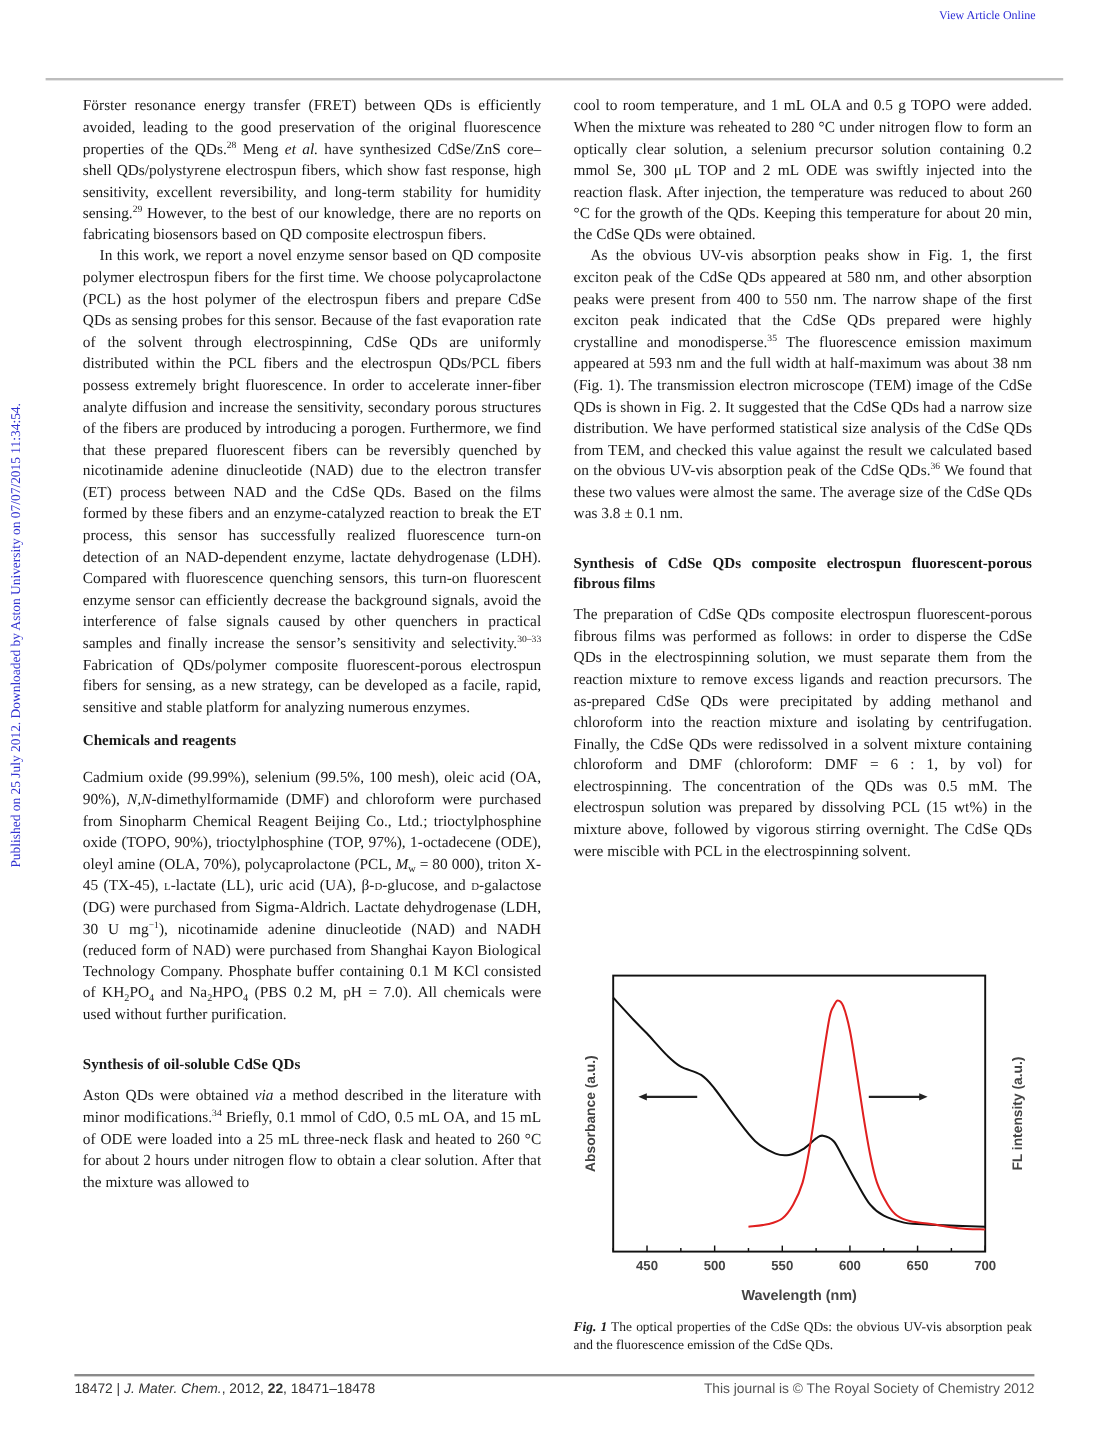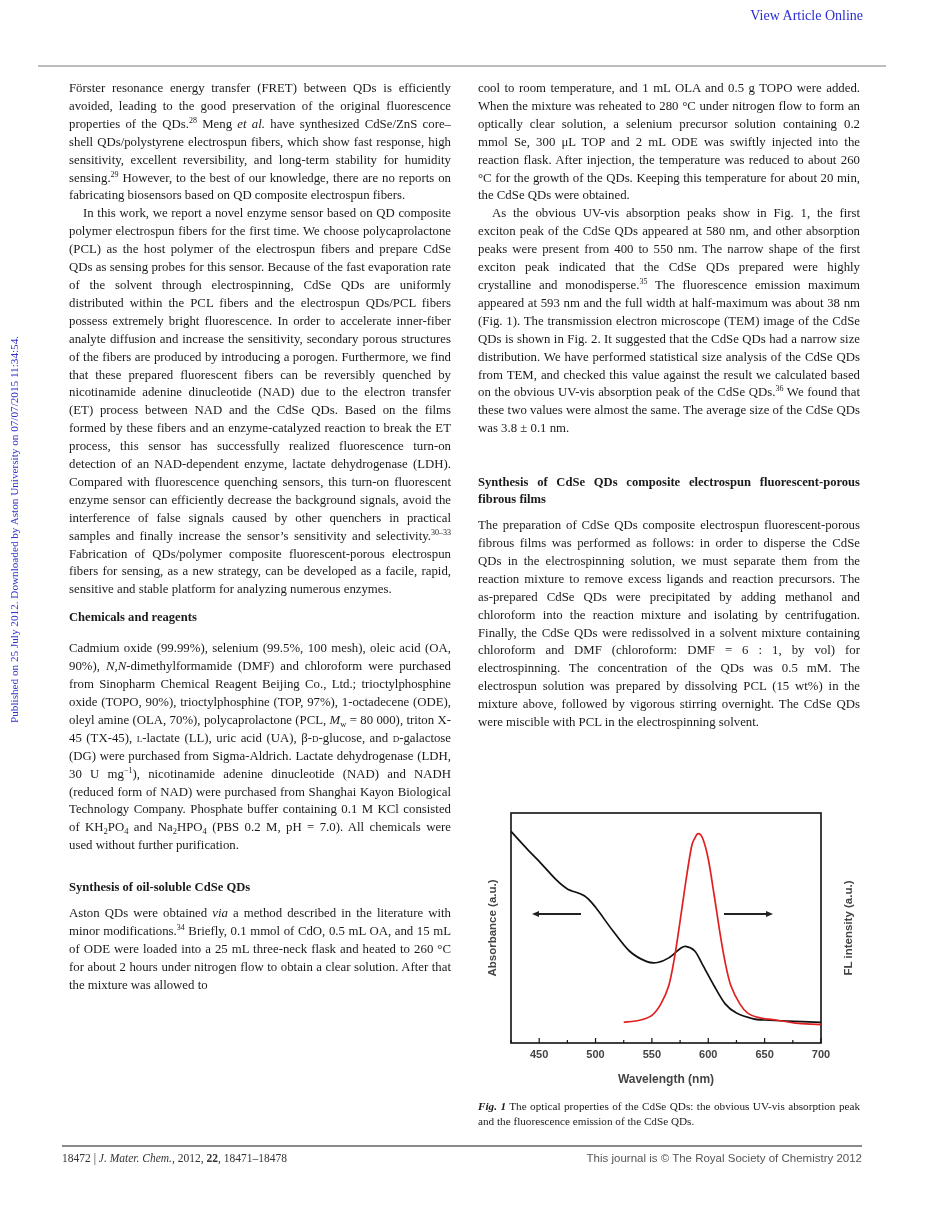--- a/index.html
+++ b/index.html
@@ -1,38 +1,38 @@
 <!DOCTYPE html>
 <html><head>
 <meta charset="utf-8">
 <style>
   html, body { margin: 0; padding: 0; background: #ffffff; }
   body { width: 925px; height: 1212px; position: relative; overflow: hidden;
          font-family: "Liberation Serif", "DejaVu Serif", serif; color: #1a1a1a; }
-  .view-online { position: absolute; right: 62px; top: 8px; font-size: 14px; color: #2b2bd6;
+  .view-online { position: absolute; right: 62px; top: 8px; font-size: 10px; color: #2b2bd6;
                  text-decoration: none; font-family: "Liberation Serif", serif; }
   .top-rule-full { position: absolute; left: 38px; top: 65px; width: 848px; height: 2px; background: #bdbdbd; }
   .side-note { position: absolute; left: 8px; top: 183px; width: 16px; height: 540px; }
   .side-note span { position: absolute; left: 0; top: 540px; transform-origin: 0 0; transform: rotate(-90deg);
                     white-space: nowrap; font-size: 11.2px; color: #3030d0; font-family: "Liberation Serif", serif; }
   .col { position: absolute; top: 80px; width: 382px; font-size: 12.8px; line-height: 17.9px; text-align: justify; }
   .col.left { left: 69px; }
   .col.right { left: 478px; width: 382px; }
   .col p { margin: 0; hyphens: manual; }
   .col p.indent { text-indent: 14px; }
   sup { font-size: 8px; line-height: 0; vertical-align: 5px; }
   sub { font-size: 8.5px; line-height: 0; vertical-align: -3px; }
   h2 { font-size: 16px; font-weight: bold; margin: 0; line-height: 20px; }
   h3 { font-size: 12.6px; font-weight: bold; margin: 0; line-height: 17px; }
   .sc { font-variant: small-caps; }
   .chart-wrap { position: absolute; left: 478px; top: 790px; width: 385px; height: 300px; }
   .caption { position: absolute; left: 478px; top: 1099px; width: 382px; font-size: 11.2px; line-height: 15px; text-align: justify; }
   .caption b { font-weight: bold; font-style: italic; }
   .foot-rule { position: absolute; left: 62px; top: 1145px; width: 800px; height: 1.5px; background: #8a8a8a; }
-  .footer-left { position: absolute; left: 62px; top: 1152px; font-size: 11.5px; font-family: Liberation Serif, serif; color: #333; }
+  .footer-left { position: absolute; left: 62px; top: 1152px; font-size: 11.5px; font-family: Liberation Sans, sans-serif; color: #333; }
   .footer-right { position: absolute; right: 63px; top: 1152px; font-size: 11.5px; font-family: "Liberation Sans", sans-serif; color: #555; }
   .footer-left i { font-style: italic; }
 </style>
 </head>
 <body>
 
 <a class="view-online">View Article Online</a>
 <div class="top-rule-full"></div>
 
 <div class="side-note">
@@ -51,21 +51,21 @@
   <h3 style="margin-top:24px;margin-bottom:9px;">Synthesis of oil-soluble CdSe QDs</h3>
 
   <p><span>Aston QDs were obtained </span><i>via</i><span> a method described in the literature with minor modifications.</span><sup>34</sup><span> Briefly, 0.1 mmol of CdO, 0.5 mL OA, and 15 mL of ODE were loaded into a 25 mL three-neck flask and heated to 260 °C for about 2 hours under nitrogen flow to obtain a clear solution. After that the mixture was allowed to</span></p>
 </div>
 
 <div class="col right">
   <p>cool to room temperature, and 1 mL OLA and 0.5 g TOPO were added. When the mixture was reheated to 280 °C under nitrogen flow to form an optically clear solution, a selenium precursor solution containing 0.2 mmol Se, 300 μL TOP and 2 mL ODE was swiftly injected into the reaction flask. After injection, the temperature was reduced to about 260 °C for the growth of the QDs. Keeping this temperature for about 20 min, the CdSe QDs were obtained.</p>
 
   <p class="indent"><span>As the obvious UV-vis absorption peaks show in Fig. 1, the first exciton peak of the CdSe QDs appeared at 580 nm, and other absorption peaks were present from 400 to 550 nm. The narrow shape of the first exciton peak indicated that the CdSe QDs prepared were highly crystalline and monodisperse.</span><sup>35</sup><span> The fluorescence emission maximum appeared at 593 nm and the full width at half-maximum was about 38 nm (Fig. 1). The transmission electron microscope (TEM) image of the CdSe QDs is shown in Fig. 2. It suggested that the CdSe QDs had a narrow size distribution. We have performed statistical size analysis of the CdSe QDs from TEM, and checked this value against the result we calculated based on the obvious UV-vis absorption peak of the CdSe QDs.</span><sup>36</sup><span> We found that these two values were almost the same. The average size of the CdSe QDs was 3.8 ± 0.1 nm.</span></p>
 
-  <h3 style="margin-top:36px;margin-bottom:9px;">Synthesis of CdSe QDs composite electrospun fluorescent-porous fibrous films</h3>
+  <h3 style="margin-top:23px;margin-bottom:9px;">Synthesis of CdSe QDs composite electrospun fluorescent-porous fibrous films</h3>
 
   <p>The preparation of CdSe QDs composite electrospun fluorescent-porous fibrous films was performed as follows: in order to disperse the CdSe QDs in the electrospinning solution, we must separate them from the reaction mixture to remove excess ligands and reaction precursors. The as-prepared CdSe QDs were precipitated by adding methanol and chloroform into the reaction mixture and isolating by centrifugation. Finally, the CdSe QDs were redissolved in a solvent mixture containing chloroform and DMF (chloroform: DMF = 6 : 1, by vol) for electrospinning. The concentration of the QDs was 0.5 mM. The electrospun solution was prepared by dissolving PCL (15 wt%) in the mixture above, followed by vigorous stirring overnight. The CdSe QDs were miscible with PCL in the electrospinning solvent.</p>
 </div>
 
 <div class="chart-wrap">
   <svg id="chart-svg" width="385" height="300" viewBox="0 0 385 300">
     <rect x="33" y="23" width="310" height="230" fill="none" stroke="#111" stroke-width="1.6"></rect>
     <g id="xticks">
         <line x1="33" x2="33" y1="253" y2="250" stroke="#111" stroke-width="1.2"></line>
         <line x1="61.18181818181819" x2="61.18181818181819" y1="253" y2="248" stroke="#111" stroke-width="1.2"></line>

